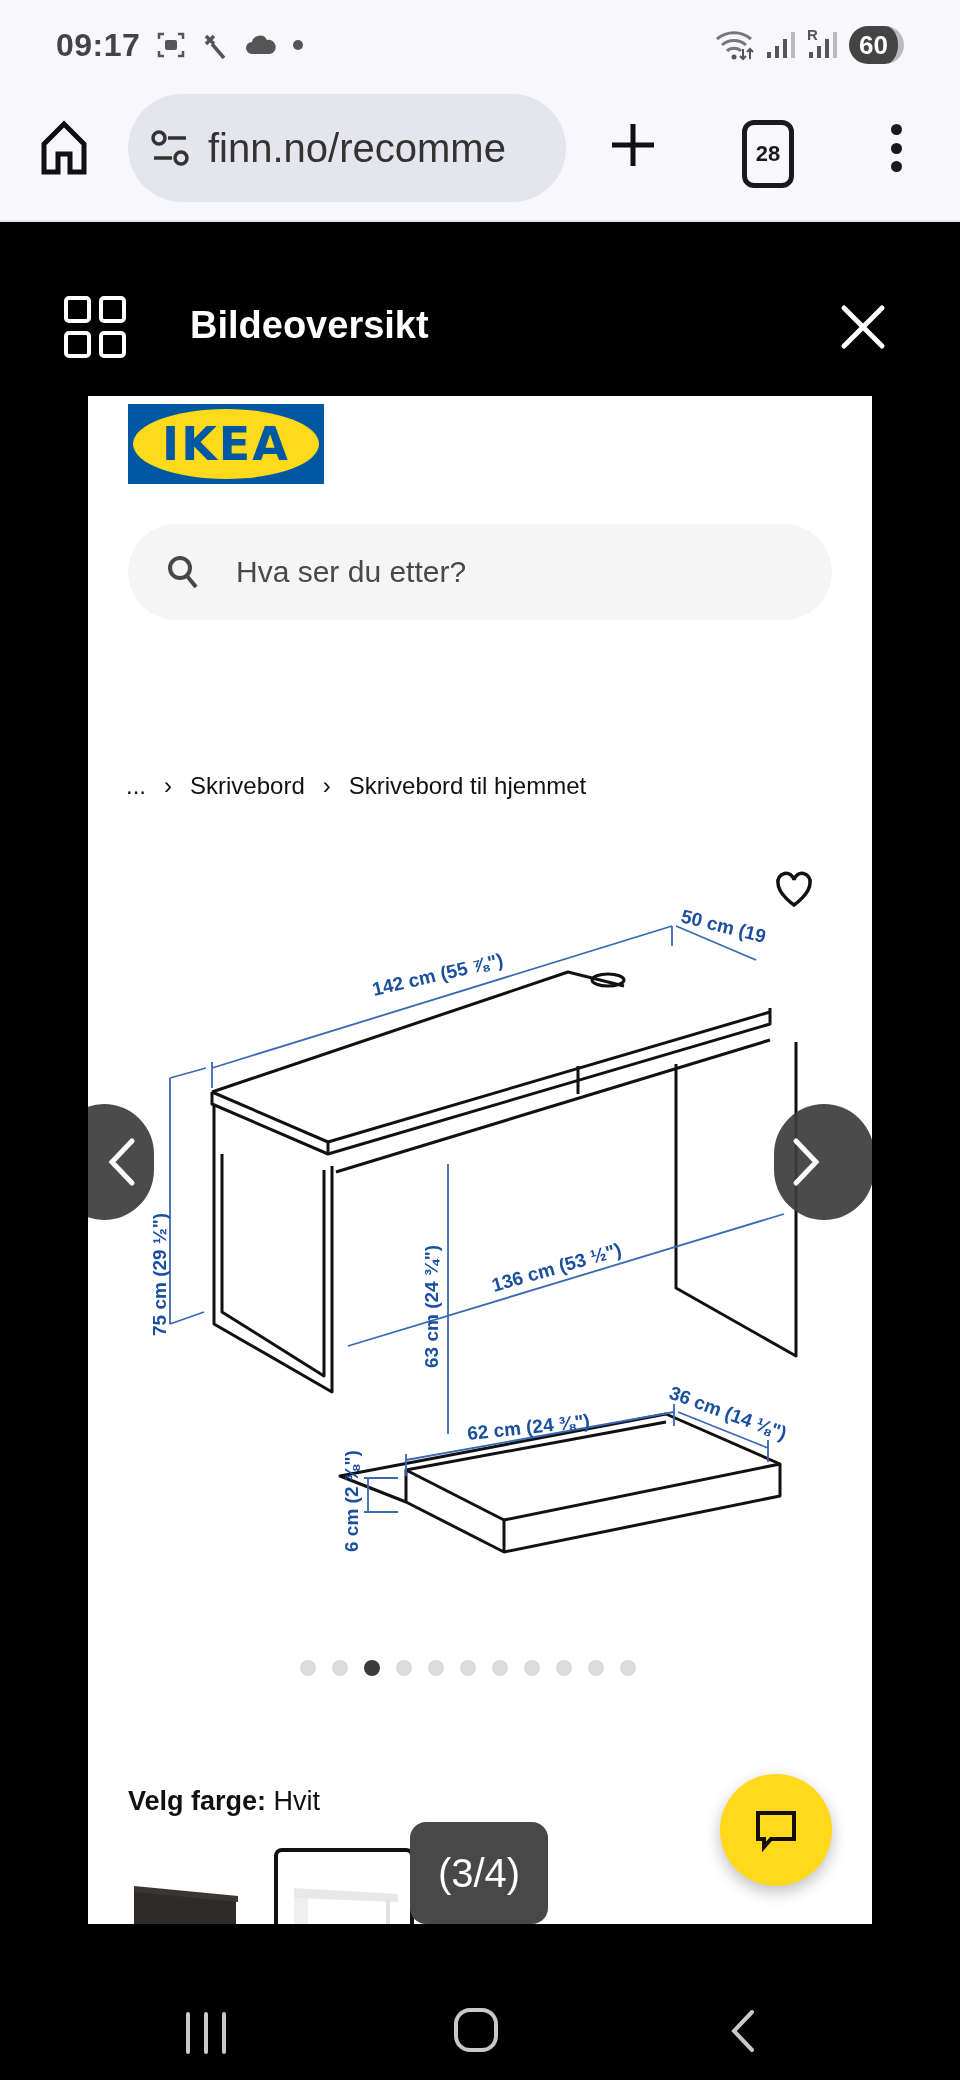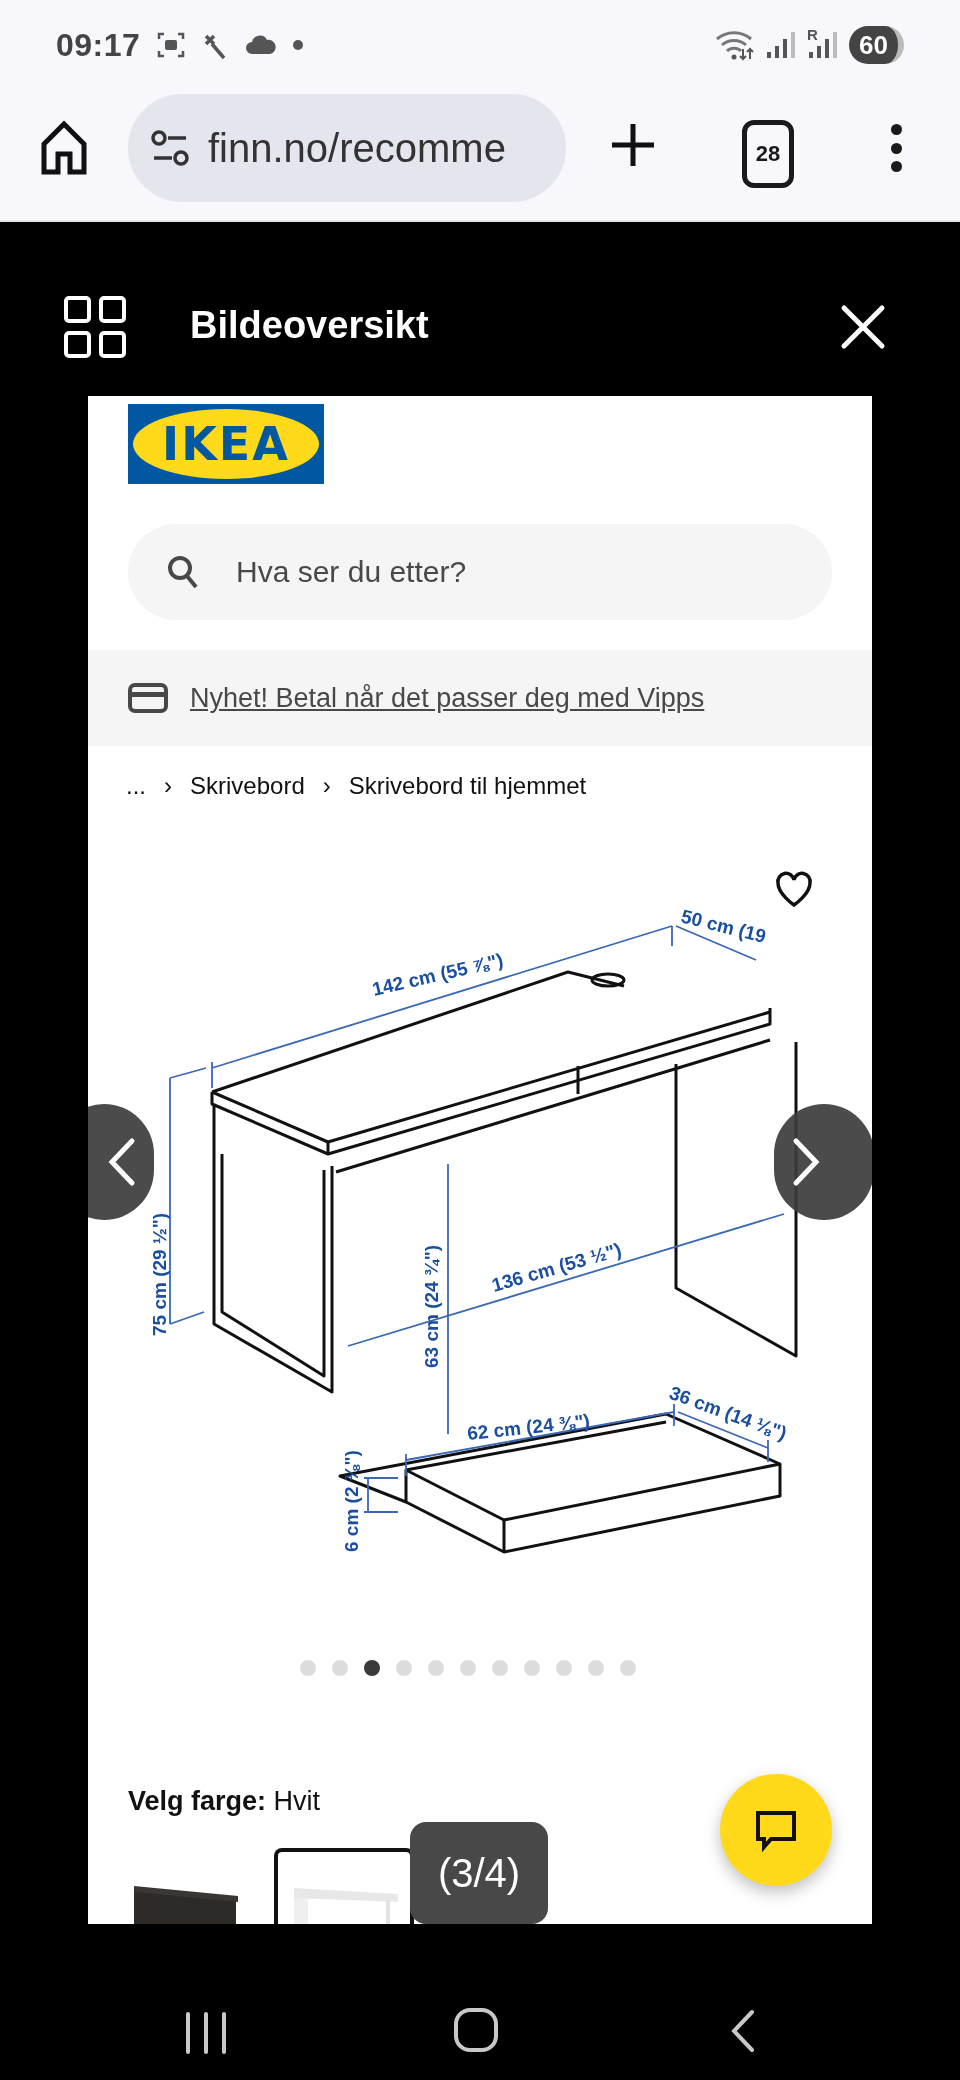--- a/index.html
+++ b/index.html
@@ -175,27 +175,20 @@
   </div>
 
   <div class="search">
     <svg width="34" height="36" viewBox="0 0 34 36">
         <circle cx="14" cy="14" r="10" fill="none" stroke="#484848" stroke-width="4"></circle>
         <path d="M21 22l9 11" stroke="#484848" stroke-width="4"></path>
       </svg>
     <span class="search-ph">Hva ser du etter?</span>
   </div>
 
-  <div class="banner">
-    <svg width="40" height="32" viewBox="0 0 40 32">
-        <rect x="2" y="3" width="36" height="26" rx="5" fill="none" stroke="#484848" stroke-width="4"></rect>
-        <rect x="2" y="10" width="36" height="5" fill="#484848"></rect>
-      </svg>
-    <span class="banner-link">Nyhet! Betal når det passer deg med Vipps</span>
-  </div>
 
   <div class="breadcrumb">
     <span>...</span>
     <span class="bc-sep">›</span>
     <span>Skrivebord</span>
     <span class="bc-sep">›</span>
     <span>Skrivebord til hjemmet</span>
   </div>
 
   <svg class="diagram" viewBox="0 0 784 760">

